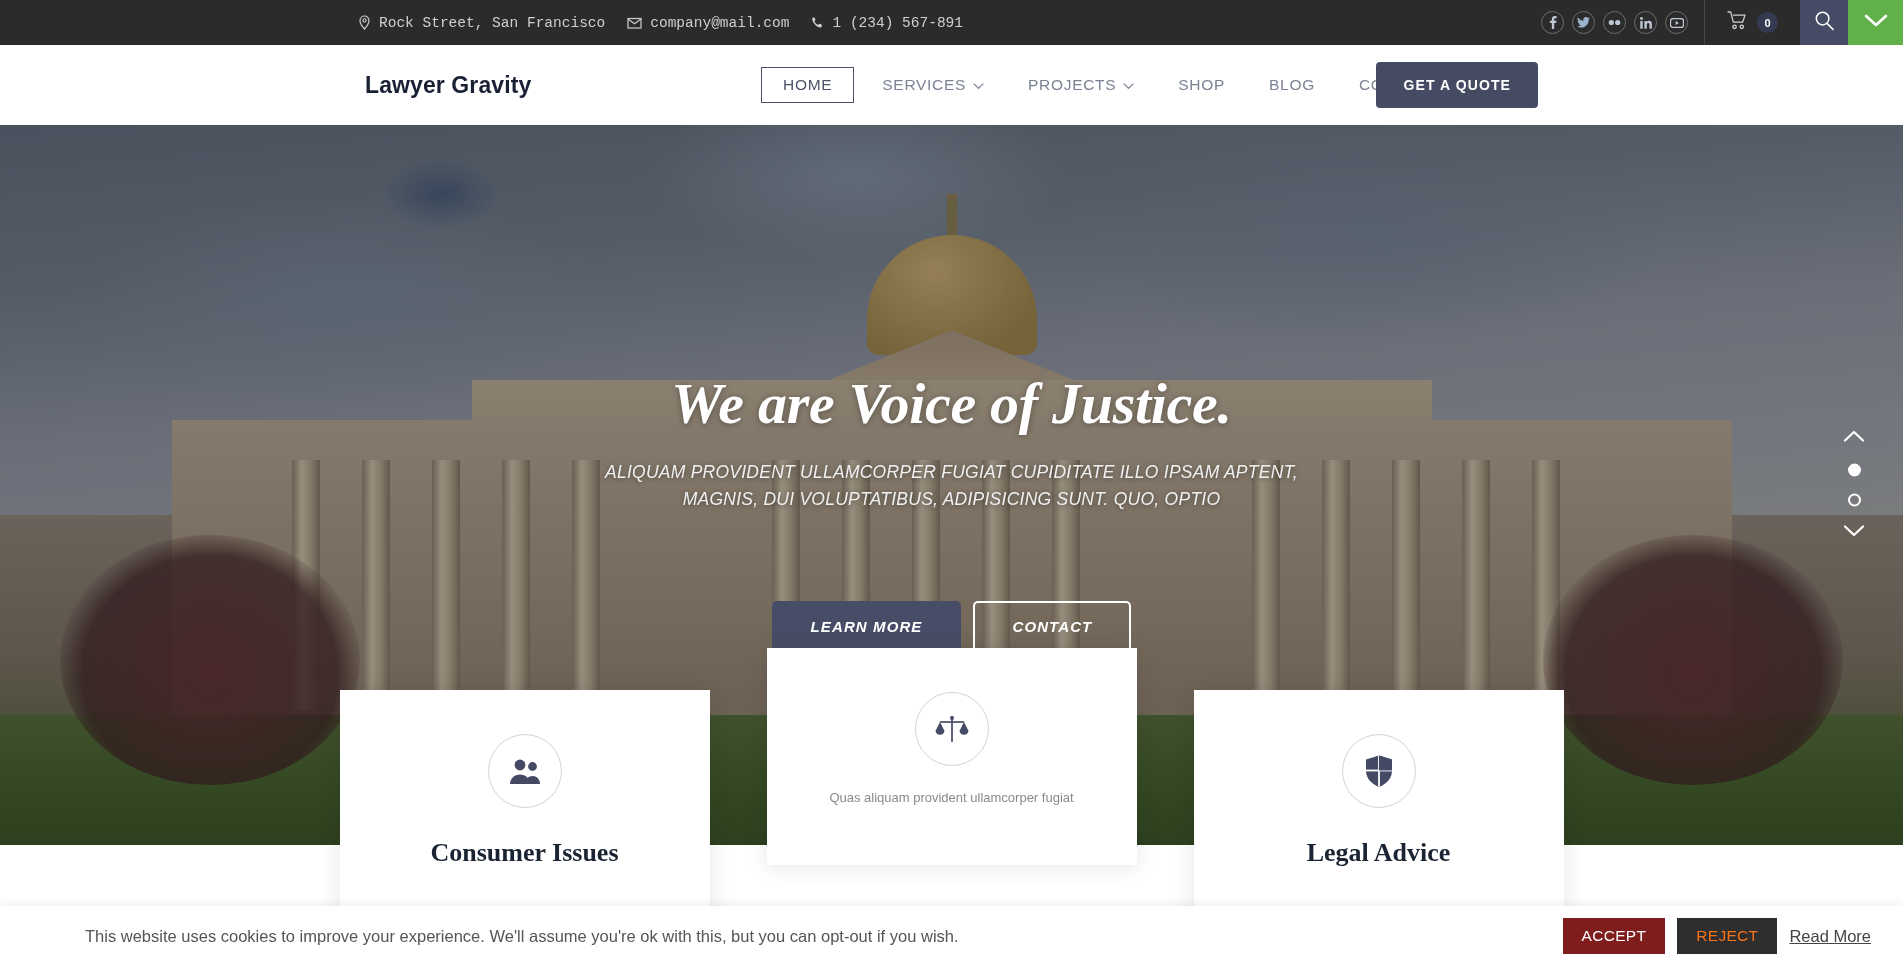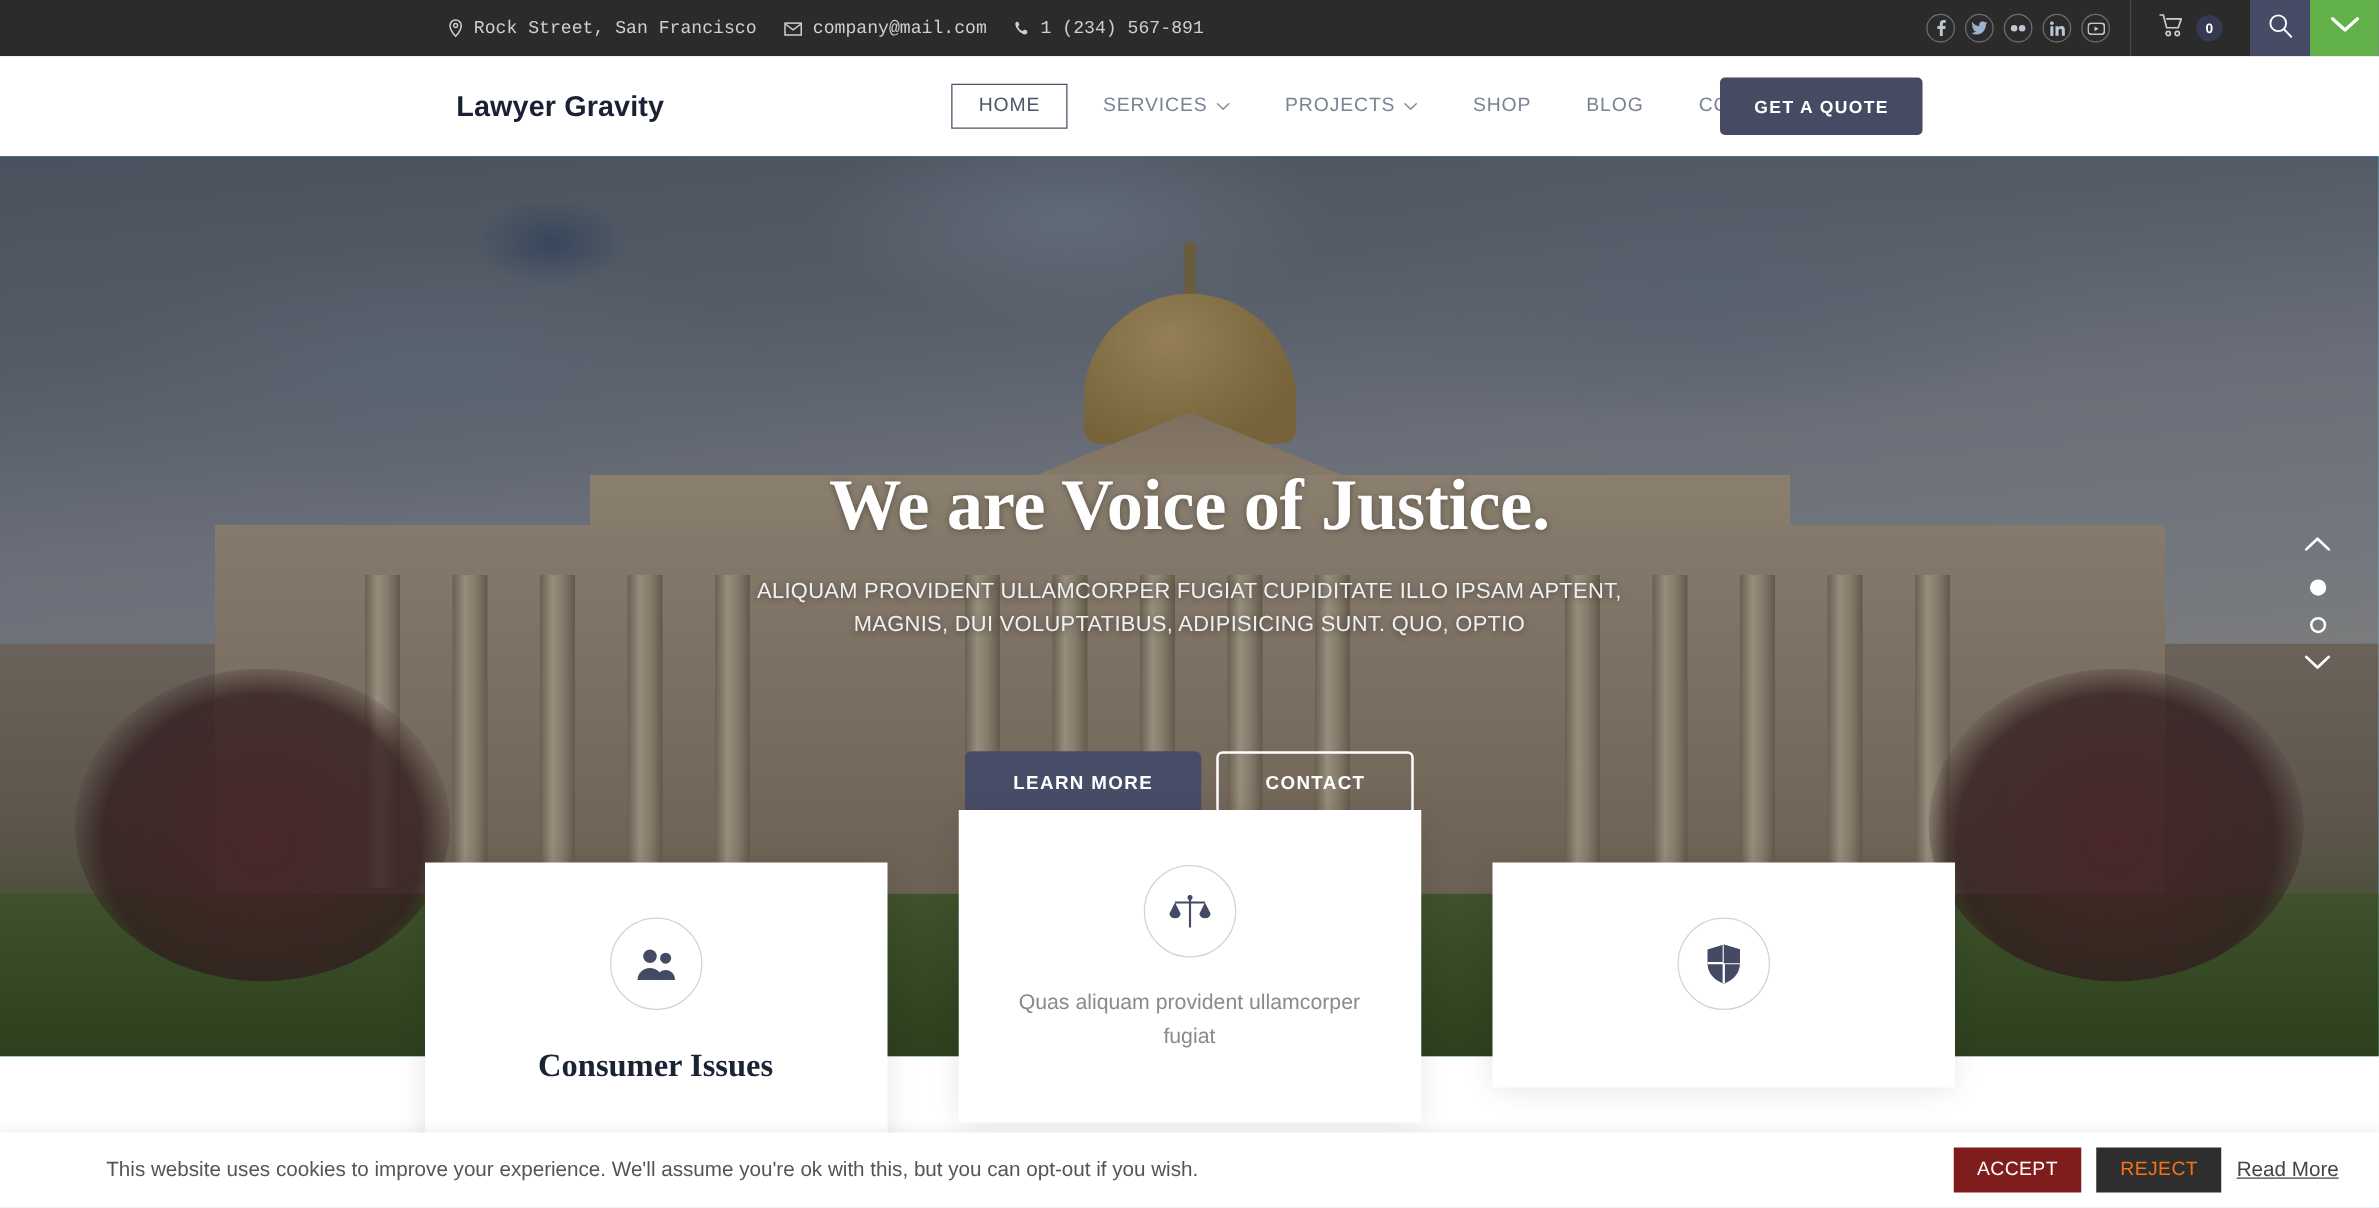--- a/index.html
+++ b/index.html
@@ -76,21 +76,22 @@
   }
   .quote-btn {
     position: absolute; right: 365px;
     background: #454b63; color: #fff; font-size: 14px; font-weight: bold;
     letter-spacing: 1.1px; padding: 15px 27px; border-radius: 4px;
   }
 
   
   .hero {
     position: relative; height: 720px; overflow: hidden;
-    background: #0369a1;
+    background: #d946ef;
+    font-style: italic;
   }
   .hero-bg { position: absolute; inset: 0; }
   .sky {
     position: absolute; left: 0; right: 0; top: 0; height: 430px;
     background:
       radial-gradient(ellipse 380px 150px at 18% 40%, rgba(120,135,155,.65), transparent 70%),
       radial-gradient(ellipse 420px 170px at 72% 25%, rgba(110,125,145,.6), transparent 70%),
       radial-gradient(ellipse 300px 120px at 45% 12%, rgba(150,165,185,.5), transparent 70%),
       linear-gradient(175deg, #5e6a7a 0%, #6d7886 28%, #8d93a0 55%, #9aa0a8 80%, #a9a9a5 100%);
   }
@@ -187,21 +188,21 @@
   .card.raised { margin-top: -42px; padding-bottom: 56px; }
   .card-icon {
     width: 74px; height: 74px; border-radius: 50%; border: 1px solid #d3d3d3;
     margin: 0 auto; display: flex; align-items: center; justify-content: center;
   }
   .card-title {
     margin-top: 30px; font-family: "Liberation Serif", serif;
     font-weight: bold; font-size: 26px; color: #1b2433;
   }
   .card-text {
-    margin-top: 22px; font-size: 17px; color: #8a8a8a; line-height: 1.6;
+    margin-top: 22px; font-size: 13px; color: #8a8a8a; line-height: 1.6;
   }
   .page-bg {
     position: absolute; left: 0; right: 0; top: 840px; bottom: 0;
     background: #f7f8f9; z-index: -1;
   }
 
   
   .cookiebar {
     position: absolute; left: 0; right: 0; bottom: 0; height: 60px;
     background: #fff; box-shadow: 0 -2px 10px rgba(0,0,0,.07);
@@ -446,20 +447,21 @@
   <div class="card">
     <div class="card-icon">
       <svg width="30" height="34" viewBox="0 0 30 34">
         <path d="M15 1.5l13 4v11c0 8-5.6 13.6-13 16.5C7.6 30.1 2 24.5 2 16.5v-11z" fill="#444a63"></path>
         <path d="M15 1.5v31" stroke="#fff" stroke-width="1.8"></path>
         <path d="M2 16.5h26" stroke="#fff" stroke-width="1.8"></path>
         <path d="M15 1.5l13 4v11H15z" fill="#444a63"></path>
         <path d="M2 5.5l13-4v15H2z" fill="#fff" opacity=".0"></path>
       </svg>
     </div>
+    <div class="card-title">Legal Advice</div>
     <div class="card-text"></div>
   </div>
 </div>
 
 <div class="cookiebar">
   <div class="cookie-text">This website uses cookies to improve your experience. We'll assume you're ok with this, but you can opt-out if you wish.</div>
   <div class="cookie-actions">
     <div class="btn-accept">ACCEPT</div>
     <div class="btn-reject">REJECT</div>
     <a class="read-more">Read More</a>

